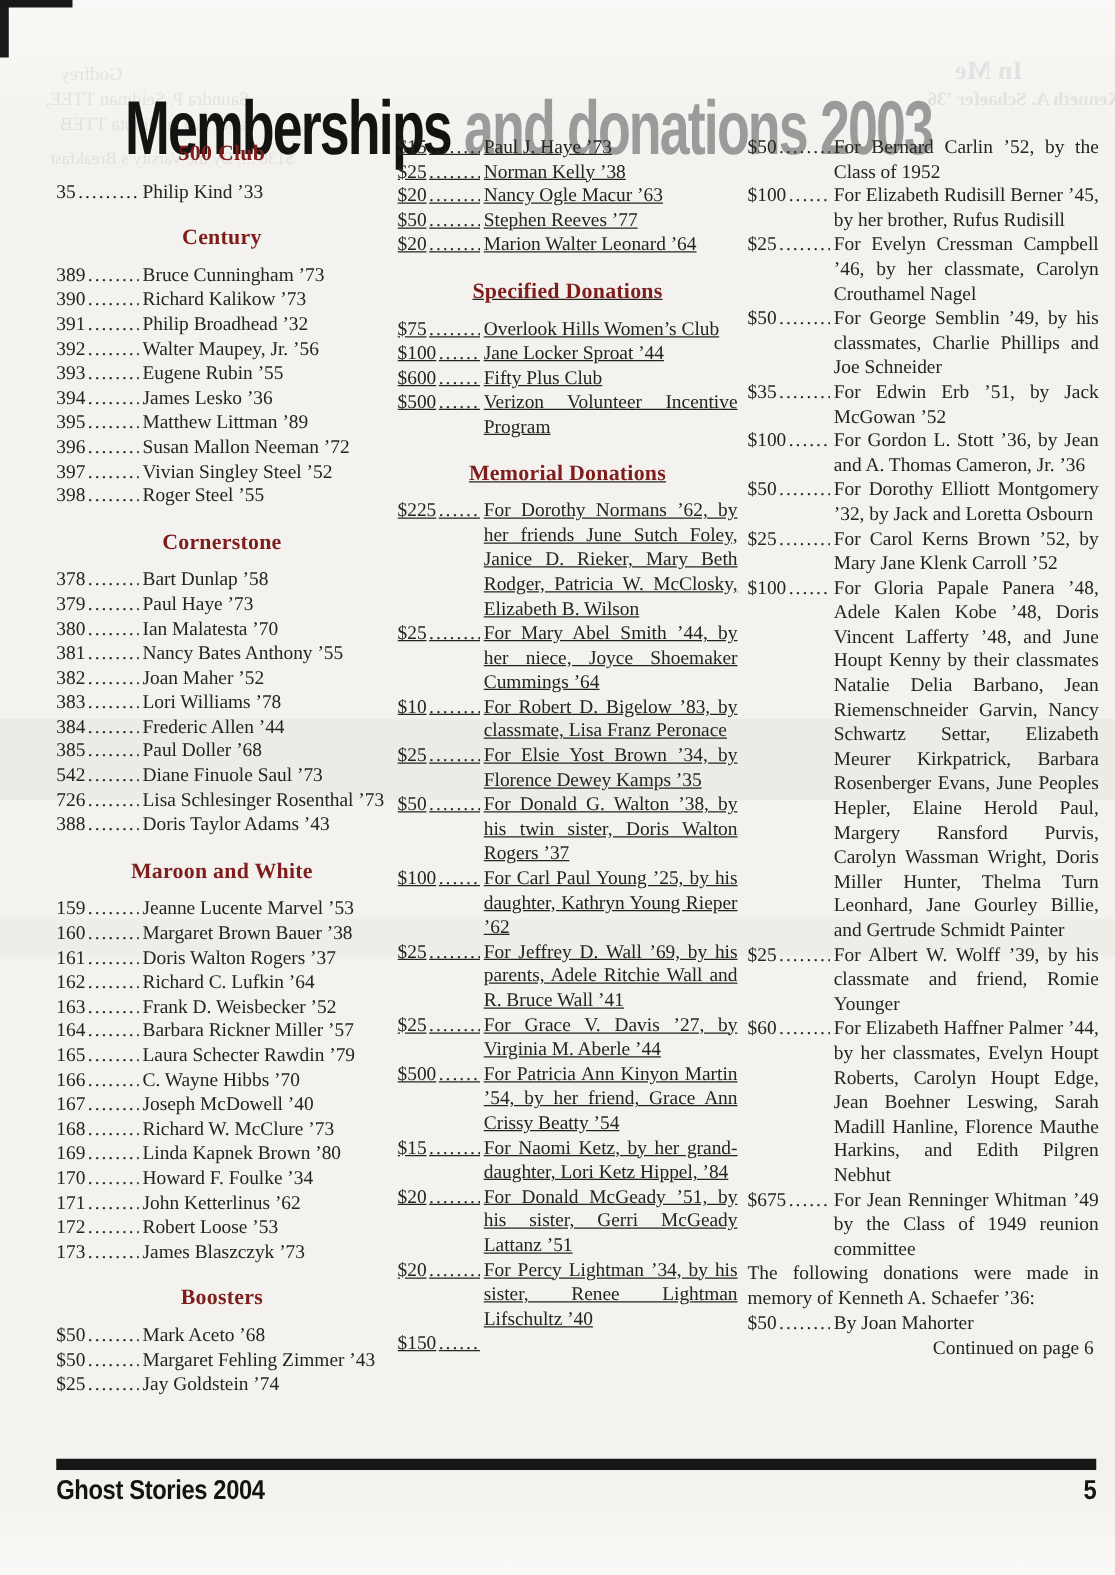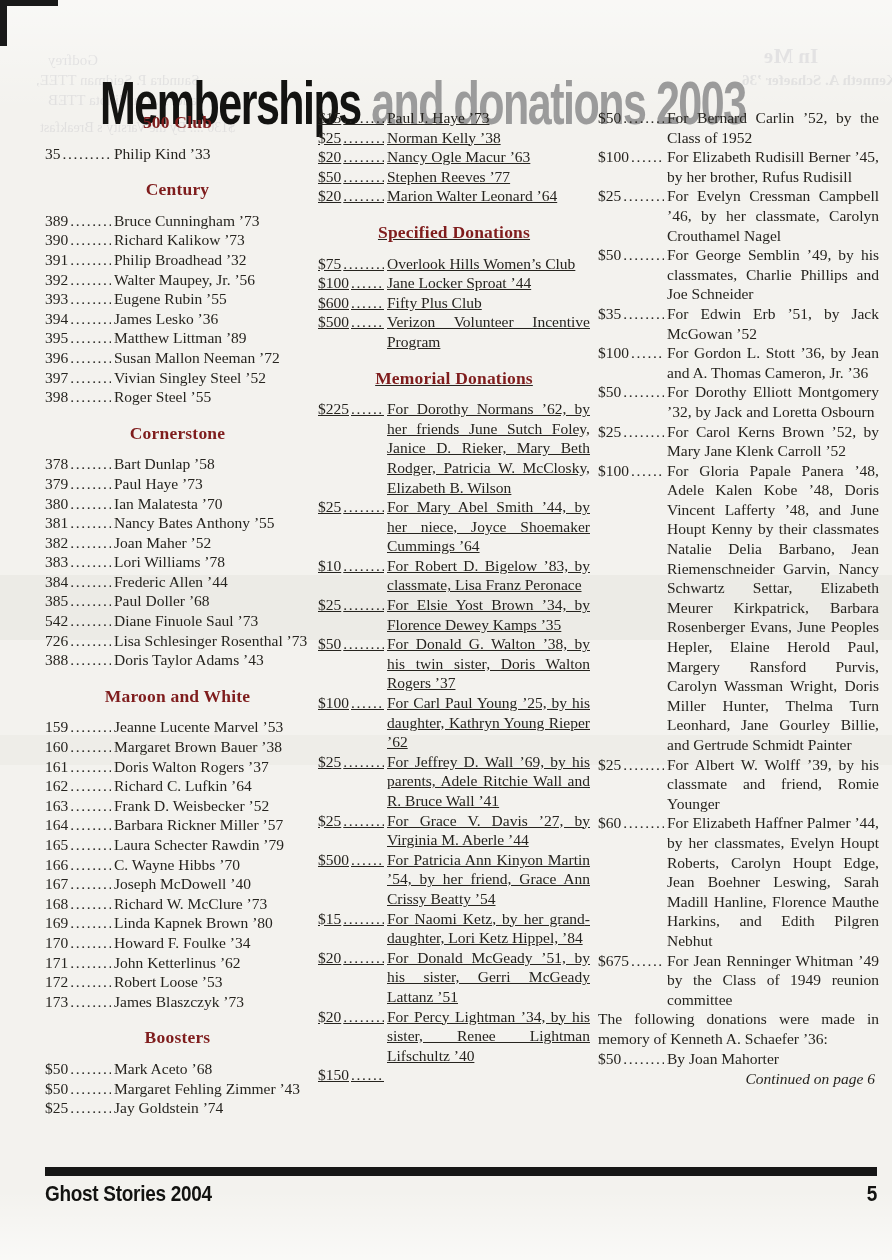--- a/index.html
+++ b/index.html
@@ -36,21 +36,21 @@
   .sec{
     font-size:17.5px;font-weight:bold;text-align:center;
     margin:17px 0 11px;color:#7f1d1d;letter-spacing:.2px;
   }
   .col .sec:first-child{margin-top:5px;}
   .row{display:flex;gap:3px;}
   .num{flex:0 0 66px;display:flex;overflow:hidden;white-space:nowrap;}
   .dots{letter-spacing:1.6px;margin-left:2px;color:#2c2a25;}
   .txt{flex:1;text-align:justify;}
   .para{text-align:justify;}
-  .note{text-align:right;font-style:italic;padding-right:4px;margin-top:1px;}
+  .note{text-align:right;padding-right:4px;margin-top:1px;}
   
   .bleed{
     position:absolute;color:#6d6d82;opacity:.13;white-space:nowrap;
     transform:scaleX(-1);filter:blur(.4px);
     font-family:"Liberation Serif","DejaVu Serif",serif;
   }
   
   .footer-bar{position:absolute;left:45px;right:15px;top:1167px;height:9px;background:#161616;}
   .footer-row{
     position:absolute;left:45px;right:15px;top:1181px;

